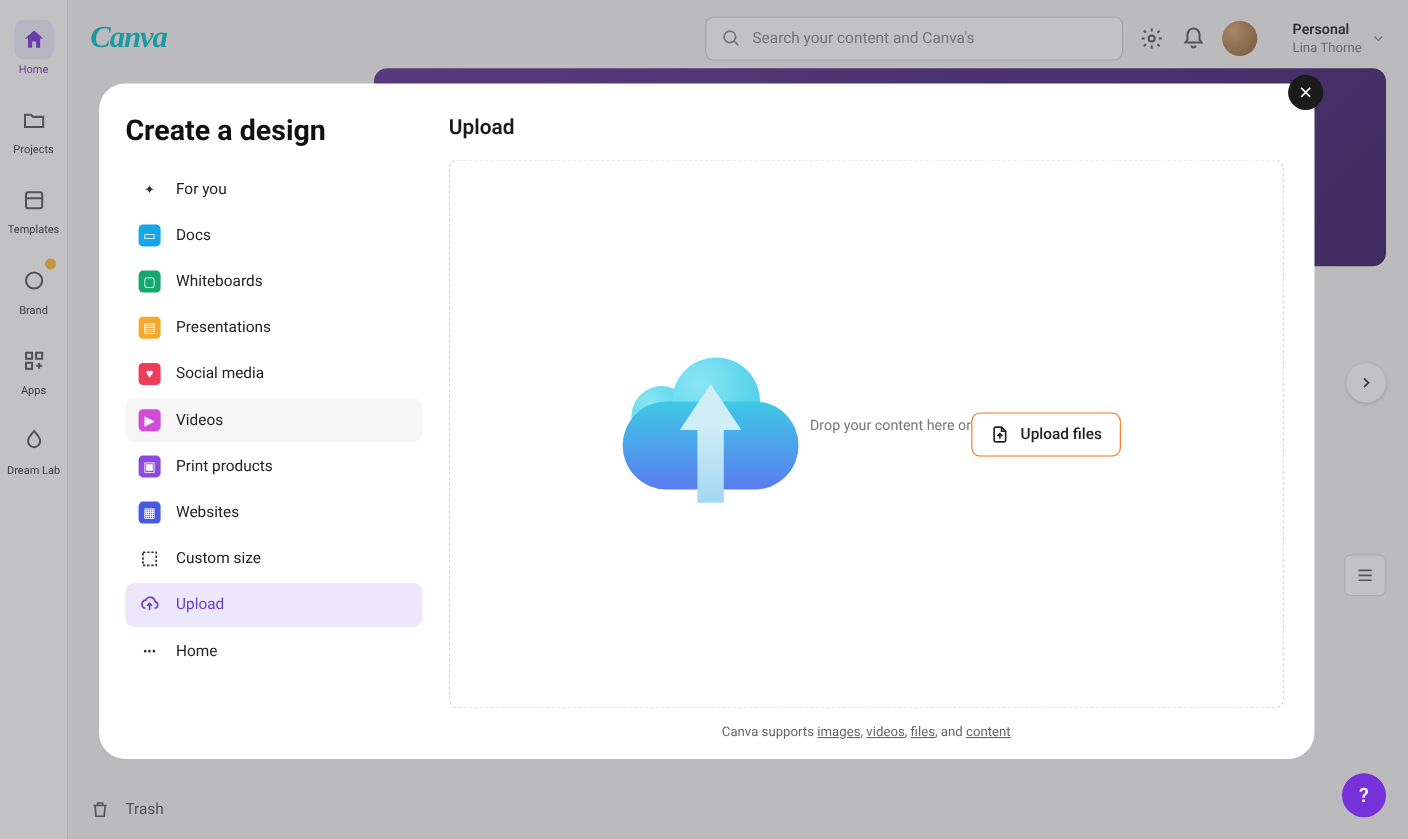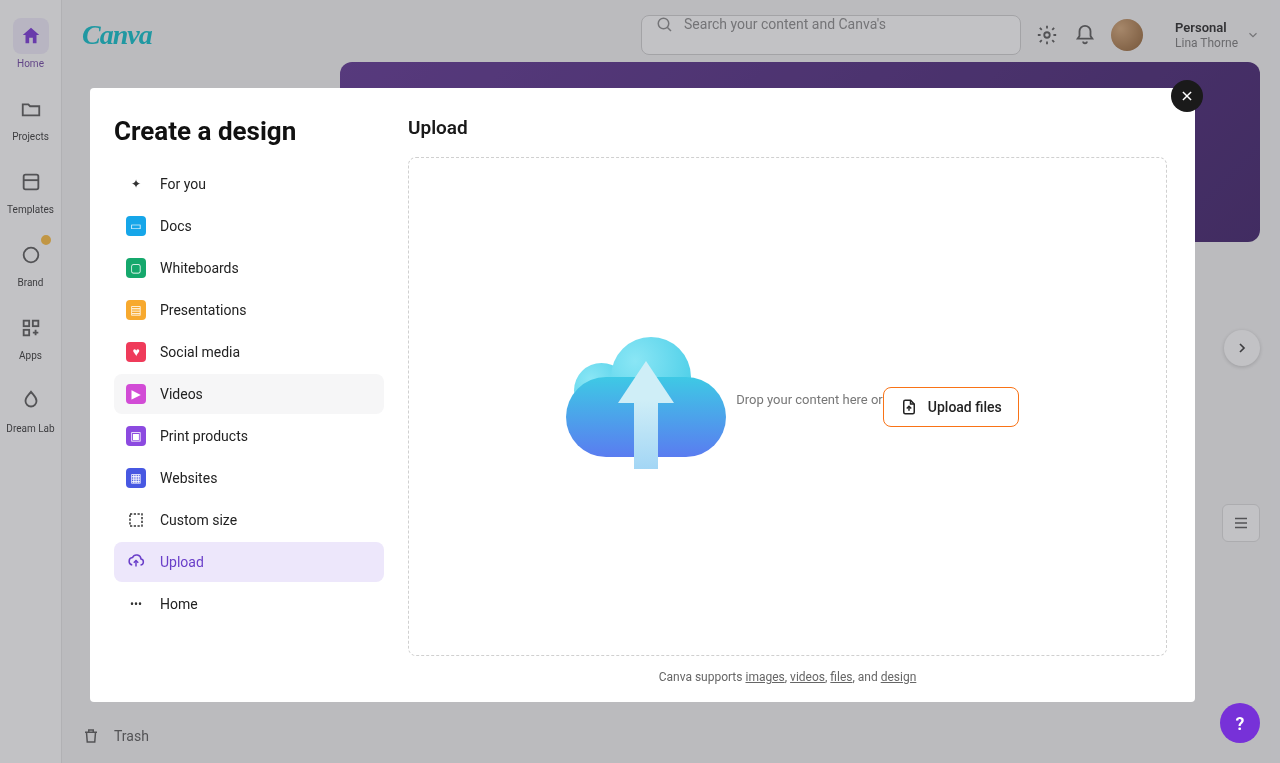--- a/index.html
+++ b/index.html
@@ -11,39 +11,39 @@
 .nav-rail-item .icon-box { width: 36px; height: 36px; border-radius: 8px; display: flex; align-items: center; justify-content: center; }
 .nav-rail-item.active .icon-box { background: #f0ecfb; }
 .nav-rail-item .label { font-size: 10px; color: #333; text-align: center; }
 .nav-rail-item.active .label { color: #6b3fa0; }
 .crown-badge { position: absolute; top: -4px; right: -4px; width: 14px; height: 14px; background: #fdbc3a; border-radius: 50%; border: 2px solid #fff; }
 
 
 .topbar { position: absolute; left: 62px; top: 0; right: 0; height: 70px; display: flex; align-items: center; padding: 0 20px; }
 .logo { font-family: Georgia, serif; font-weight: bold; font-size: 28px; color: #07bfc9; font-style: italic; letter-spacing: -1px; }
 .search-wrap { margin-left: auto; display: flex; align-items: center; gap: 14px; }
-.search-box { width: 380px; height: 40px; border: 1px solid #d0d0d0; border-radius: 8px; background: #fff; display: flex; padding: 0 14px; gap: 10px; color: #888; font-size: 14px; }
+.search-box { width: 380px; height: 40px; border: 1px solid #d0d0d0; border-radius: 8px; background: #fff; display: flex; align-items: center; padding: 0 14px; gap: 10px; color: #888; font-size: 14px; }
 .top-icon { width: 24px; height: 24px; color: #555; cursor: pointer; display: flex; align-items: center; justify-content: center; }
 .avatar { width: 32px; height: 32px; border-radius: 50%; background: radial-gradient(circle at 30% 30%, #d4a574, #8b5a2b); flex-shrink: 0; }
 .account-block { display: flex; align-items: center; gap: 8px; cursor: pointer; }
 .account-text { display: flex; flex-direction: column; line-height: 1.2; margin-left: 24px; }
 .account-text .p { font-size: 13px; font-weight: 600; color: #222; }
 .account-text .n { font-size: 12px; color: #777; }
 
 
 .bg-content { position: absolute; left: 340px; top: 62px; right: 20px; }
 .banner { height: 180px; background: linear-gradient(135deg, #5b2e91, #3a1a66); border-radius: 12px; }
 .carousel-nav { position: absolute; top: 268px; right: 0; background: #fff; width: 36px; height: 36px; border-radius: 50%; box-shadow: 0 1px 4px rgba(0,0,0,.2); display: flex; align-items: center; justify-content: center; cursor: pointer; color: #333; }
 .list-toggle { position: absolute; top: 442px; right: 0; width: 38px; height: 38px; border: 1px solid #ddd; border-radius: 6px; background: #fff; display: flex; align-items: center; justify-content: center; cursor: pointer; }
 
 .trash-row { position: absolute; left: 82px; bottom: 18px; display: flex; align-items: center; gap: 14px; color: #555; font-size: 14px; cursor: pointer; }
 
 
 .overlay { position: absolute; inset: 0; background: rgba(80,80,90,0.35); }
-.modal { position: absolute; left: 90px; top: 88px; width: 1105px; height: 614px; background: #fff; border-radius: 4px; display: flex; }
+.modal { position: absolute; left: 90px; top: 76px; width: 1105px; height: 614px; background: #fff; border-radius: 24px; display: flex; }
 .modal-close { position: absolute; top: -8px; right: -8px; width: 32px; height: 32px; background: #1a1a1a; border-radius: 50%; color: #fff; display: flex; align-items: center; justify-content: center; cursor: pointer; font-size: 16px; }
 .modal-left { width: 318px; padding: 28px 24px; }
 .modal-title { font-size: 26px; font-weight: 700; color: #111; margin-bottom: 18px; }
 .menu-item { display: flex; align-items: center; gap: 14px; height: 40px; padding: 0 12px; border-radius: 8px; font-size: 14px; color: #222; cursor: pointer; margin-bottom: 2px; }
 .menu-item.hover { background: #f6f6f7; }
 .menu-item.active { background: #ede7fb; color: #6a3fc9; }
 .menu-item.active svg { color: #6a3fc9; }
 .menu-icon { width: 20px; height: 20px; border-radius: 4px; display: flex; align-items: center; justify-content: center; flex-shrink: 0; font-size: 12px; }
 .mi-foryou { color: #333; }
 .mi-docs { background: #16a6e9; color: #fff; }
@@ -280,20 +280,20 @@
               <path d="M14 3H7a2 2 0 00-2 2v14a2 2 0 002 2h10a2 2 0 002-2V8z"></path>
               <polyline points="14 3 14 8 19 8"></polyline>
               <polyline points="12 17 12 11"></polyline>
               <polyline points="9 14 12 11 15 14"></polyline>
             </svg>
           <span>Upload files</span>
         </button>
       </div>
     </div>
     <div class="support-text">
-      <span>Canva supports </span><span class="u">images</span><span>, </span><span class="u">videos</span><span>, </span><span class="u">files</span><span>, and </span><span class="u">design</span>
+      <span>Canva supports </span><span class="u">images</span><span>, </span><span class="u">videos</span><span>, </span><span class="u">files</span><span>, and </span><span class="u">content</span>
     </div>
   </div>
 </div>
 
 <div class="help-fab">
     <span>?</span>
   </div>
 
 </body></html>

